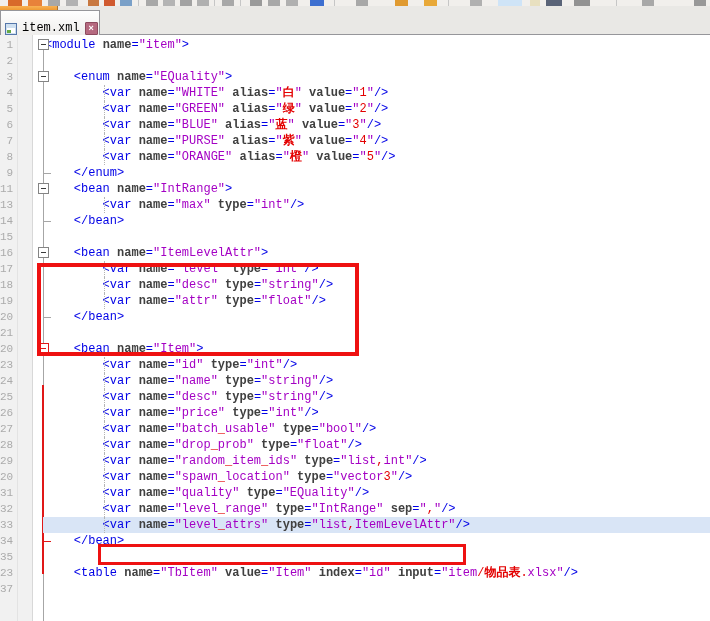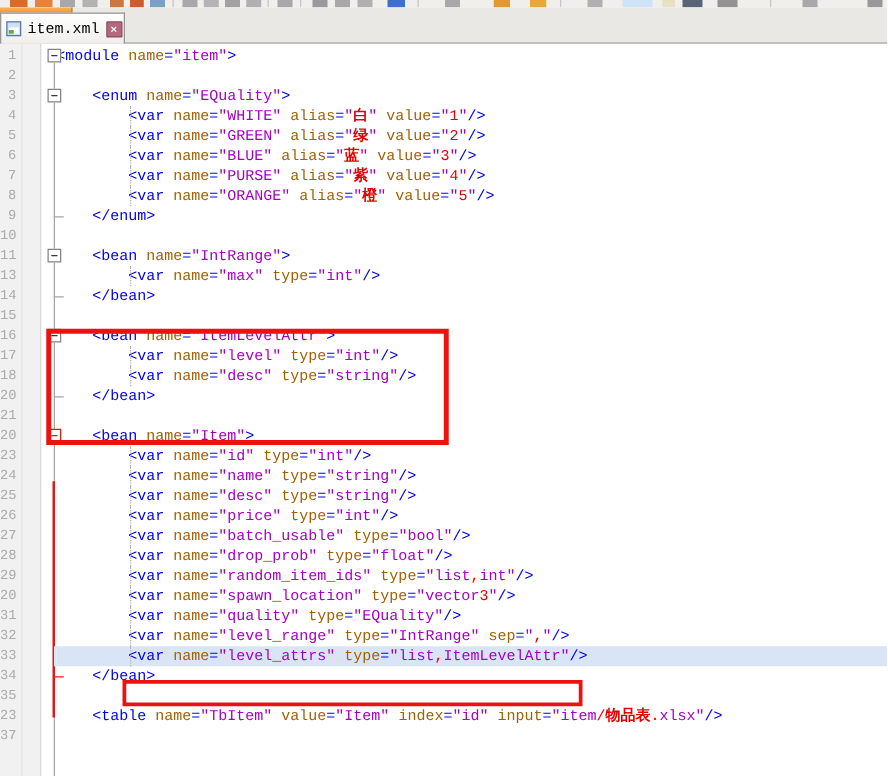--- a/index.html
+++ b/index.html
@@ -8,21 +8,21 @@
   
   .toolbar{position:absolute;top:0;left:0;right:0;height:6px;background:#f1efec;overflow:hidden;}
   .frag{position:absolute;top:0;height:6px;}
   
   .tabstrip{position:absolute;top:6px;left:0;right:0;height:29px;background:#e9e8e5;
             border-bottom:1px solid #96969a;box-sizing:border-box;}
   .tab-orange{position:absolute;left:0;top:0;width:58px;height:4px;
               background:linear-gradient(#f9b254,#ef9a33);border-right:1px solid #a87030;box-sizing:border-box;}
   .tab{position:absolute;left:0;top:4px;width:100px;height:25px;box-sizing:border-box;
        background:linear-gradient(#fefefe,#efeeec);border:1px solid #96969a;border-bottom:none;
-       display:flex;align-items:center;}
+       display:flex;align-items:flex-end;}
   .disk{width:12px;height:12px;margin-left:4px;position:relative;flex:none;
         background:#cfe0f0;border:1px solid #5577aa;box-sizing:border-box;}
   .disk .lbl{position:absolute;left:1px;bottom:1px;width:8px;height:5px;background:#ffffff;}
   .disk .grn{position:absolute;left:1px;bottom:1px;width:4px;height:3px;background:#66aa44;}
   .tabtitle{margin-left:5px;font-size:12px;color:#000;white-space:pre;}
   .tabclose{margin-left:5px;width:13px;height:13px;flex:none;background:#b5697f;border:1px solid #8d4a5e;
             box-sizing:border-box;color:#fff;font:bold 9px/11px "Liberation Sans",sans-serif;
             text-align:center;border-radius:1px;}
   
   .editor{position:absolute;top:35px;left:0;right:0;bottom:0;background:#fff;overflow:hidden;}
@@ -41,21 +41,21 @@
   .hl .fold{background:linear-gradient(to right,transparent 10px,#d9e5f6 10px);}
   .fbox{position:absolute;left:5px;top:2px;width:11px;height:11px;background:#fff;
         border:1px solid #848484;box-sizing:border-box;z-index:3;}
   .fbox .minus{position:absolute;left:2px;top:4px;width:5px;height:1px;background:#3a3a3a;}
   .fbox.red{border-color:#e01818;}
   .fbox.red .minus{background:#e01818;}
   .ftick{position:absolute;left:10px;top:8px;width:8px;height:1px;background:#a6a6a6;}
   .ftick.red{background:#e01818;}
   .iguide{position:absolute;left:59px;top:0;height:16px;width:0;border-left:1px dotted #b4b4b4;}
   
-  .t{color:#0000e6;} .a{color:#a16207;} .p{color:#a400c4;}
+  .t{color:#0000e6;} .a{color:#404040;font-weight:bold;} .p{color:#a400c4;}
   .r{color:#e30000;} .c{color:#e30000;font-weight:bold;} .w{color:#000;}
   .ann{position:absolute;border-style:solid;border-color:#ee1111;box-sizing:border-box;
        z-index:6;pointer-events:none;}
   .sep{background:#c6c6c6;}
 </style>
 </head>
 <body>
 
 <div class="page">
   <div class="toolbar">
@@ -170,26 +170,20 @@
         </div>
         <div class="row">
           <div class="num">9</div>
           <div class="numpad"></div>
           <div class="fold">
             <div class="ftick"></div>
           </div>
           <div class="code"><span class="w">    </span><span class="t">&lt;/enum&gt;</span></div>
         </div>
         <div class="row">
-          <div class="num">10</div>
-          <div class="numpad"></div>
-          <div class="fold"></div>
-          <div class="code"></div>
-        </div>
-        <div class="row">
           <div class="num">11</div>
           <div class="numpad"></div>
           <div class="fold">
             <div class="fbox">
               <div class="minus"></div>
             </div>
           </div>
           <div class="code"><span class="w">    </span><span class="t">&lt;bean</span><span class="w"> </span><span class="a">name</span><span class="t">=</span><span class="p">"IntRange"</span><span class="t">&gt;</span></div>
         </div>
         <div class="row">
@@ -226,20 +220,26 @@
           <div class="num">17</div>
           <div class="numpad"></div>
           <div class="fold"></div>
           <div class="code"><div class="iguide"></div><span class="w">        </span><span class="t">&lt;var</span><span class="w"> </span><span class="a">name</span><span class="t">=</span><span class="p">"level"</span><span class="w"> </span><span class="a">type</span><span class="t">=</span><span class="p">"int"</span><span class="t">/&gt;</span></div>
         </div>
         <div class="row">
           <div class="num">18</div>
           <div class="numpad"></div>
           <div class="fold"></div>
           <div class="code"><div class="iguide"></div><span class="w">        </span><span class="t">&lt;var</span><span class="w"> </span><span class="a">name</span><span class="t">=</span><span class="p">"desc"</span><span class="w"> </span><span class="a">type</span><span class="t">=</span><span class="p">"string"</span><span class="t">/&gt;</span></div>
+        </div>
+        <div class="row">
+          <div class="num">19</div>
+          <div class="numpad"></div>
+          <div class="fold"></div>
+          <div class="code"><div class="iguide"></div><span class="w">        </span><span class="t">&lt;var</span><span class="w"> </span><span class="a">name</span><span class="t">=</span><span class="p">"attr"</span><span class="w"> </span><span class="a">type</span><span class="t">=</span><span class="p">"float"</span><span class="t">/&gt;</span></div>
         </div>
         <div class="row">
           <div class="num">20</div>
           <div class="numpad"></div>
           <div class="fold">
             <div class="ftick"></div>
           </div>
           <div class="code"><span class="w">    </span><span class="t">&lt;/bean&gt;</span></div>
         </div>
         <div class="row">

